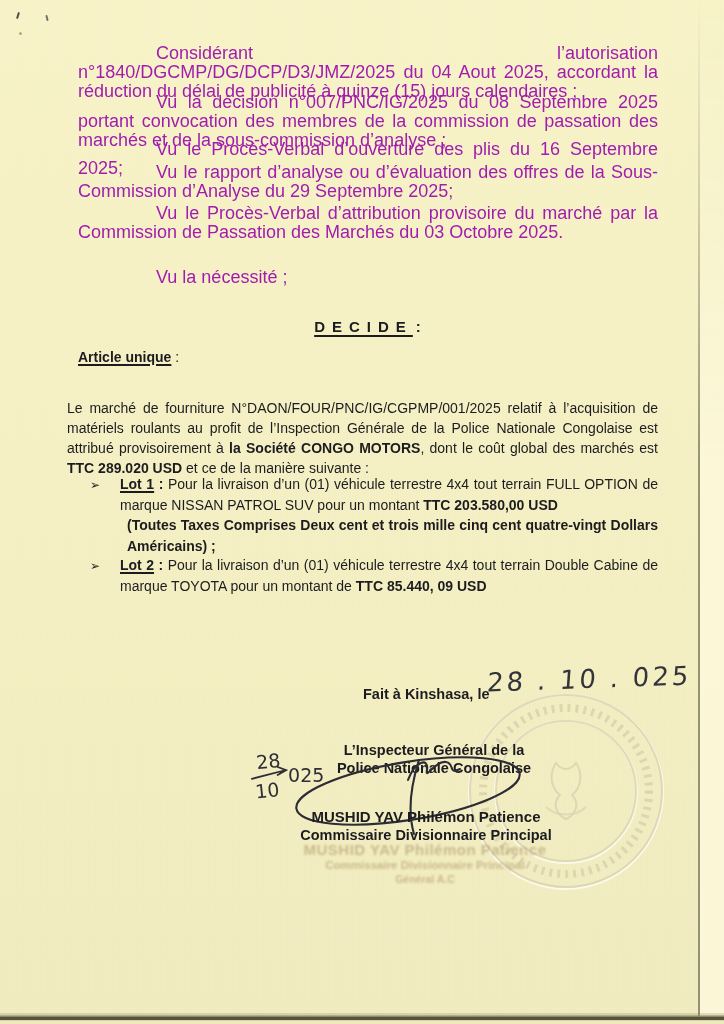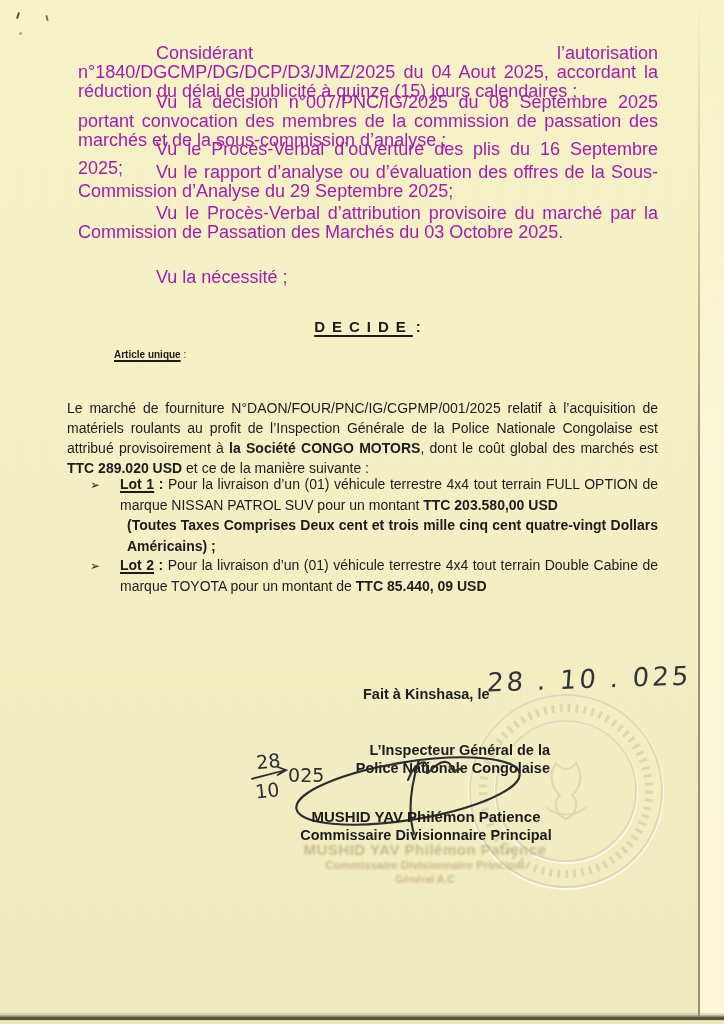--- a/index.html
+++ b/index.html
@@ -22,38 +22,38 @@
     text-indent:78px;color:#a21caf;
   }
   .b{font-weight:700;}
   .u{text-decoration:underline;text-decoration-thickness:1.5px;text-underline-offset:2px;}
   .decide{
     position:absolute;top:318px;left:78px;width:580px;text-align:center;
     font-size:15px;font-weight:700;letter-spacing:1px;
   }
   .decide-word{letter-spacing:7px;text-decoration:underline;text-decoration-thickness:2px;text-underline-offset:3px;}
   .decide-colon{margin-left:3px;}
-  .article{position:absolute;top:349px;left:78px;font-size:10px;margin-left:36px;}
+  .article{position:absolute;top:349px;left:78px;font-size:14px;}
   .bodypara{
     position:absolute;top:398px;left:67px;width:591px;
     font-size:14px;line-height:20px;text-align:justify;
   }
   .lot{position:absolute;left:92px;width:566px;font-size:14px;line-height:20.5px;}
   .lot .bullet{position:absolute;left:-2px;top:1px;font-size:12px;color:#26262a;}
   .lot-head,.lot-paren{margin-left:28px;text-align:justify;}
   .paren-pad{padding-left:7px;}
   .fait{position:absolute;top:686px;left:363px;font-size:14.5px;font-weight:700;}
   .hand{font-family:"DejaVu Sans", sans-serif;color:#33333c;}
   .hand-date{
     position:absolute;top:664px;left:487px;
     font-size:26px;letter-spacing:3px;
     transform:rotate(-2deg) skewX(-6deg);
   }
   .sig-title{
-    position:absolute;top:741px;left:318px;width:232px;text-align:right;
+    position:absolute;top:741px;left:318px;width:232px;text-align:center;
     font-size:14.5px;font-weight:700;line-height:18px;
   }
   .sig-name{
     position:absolute;top:808px;left:288px;width:276px;text-align:center;
     font-size:15px;font-weight:700;
   }
   .sig-rank{
     position:absolute;top:827px;left:288px;width:276px;text-align:center;
     font-size:14.5px;font-weight:700;
   }

